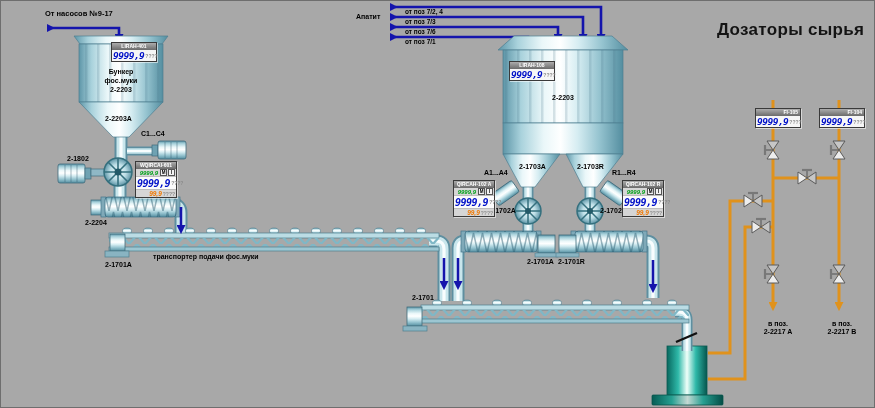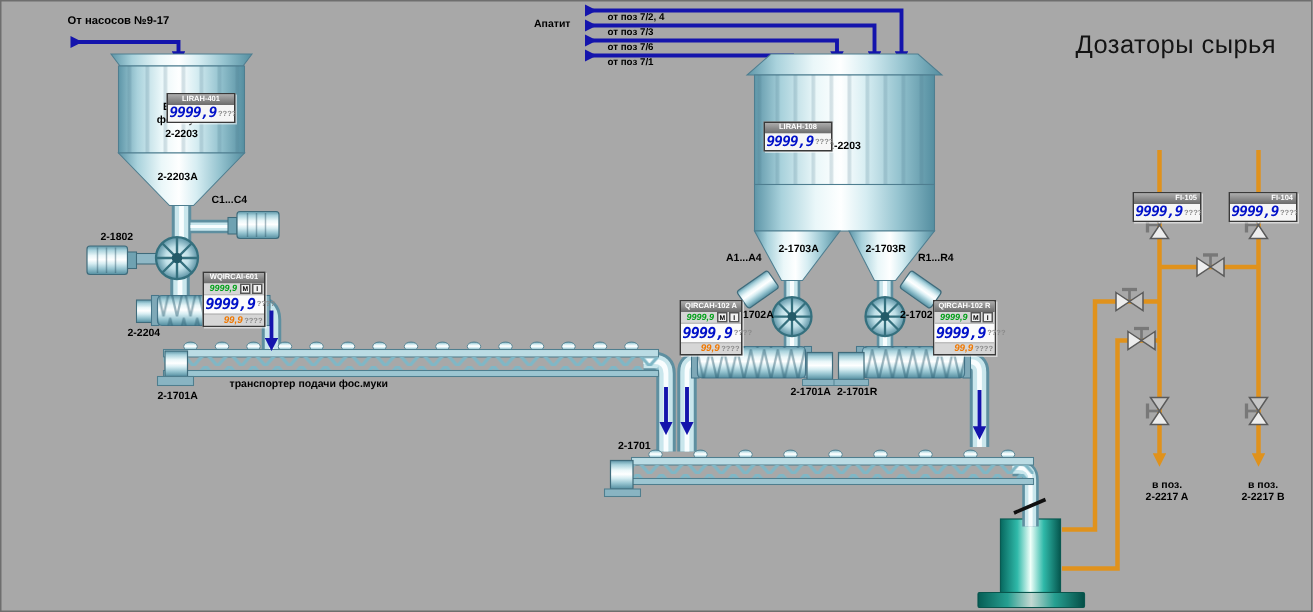--- a/index.html
+++ b/index.html
@@ -5,26 +5,26 @@
   * { margin:0; padding:0; box-sizing:border-box; }
   html,body { background:#8e8e8e; font-family:"Liberation Sans", sans-serif; }
   .stage { position:relative; width:875px; height:408px; background:#A8A8A8;
            border:1px solid #6E6E6E; overflow:hidden; }
   .stage > svg { position:absolute; left:0; top:0; }
 
   
   .lbl { position:absolute; font-size:7px; font-weight:bold; color:#000;
          white-space:nowrap; line-height:8px; }
   .lbl.ctr { transform:translateX(-50%); text-align:center; }
-  .main-title { position:absolute; font-size:17px; font-weight:normal; color:#141414;
+  .main-title { position:absolute; font-size:17px; font-weight:bold; color:#141414;
                 letter-spacing:.3px; white-space:nowrap; }
 
   
   .display { position:absolute; background:#E4E4E4; border:1px solid #3A3A3A;
-             box-shadow:1px 1px 0 rgba(255,255,255,.55);margin-top:20px; }
+             box-shadow:1px 1px 0 rgba(255,255,255,.55); }
   .dt { height:7px; line-height:7px; font-size:5px; font-weight:bold; color:#FFF;
         background:linear-gradient(#ACACAC,#6B6B6B); text-align:center; overflow:hidden; }
   .fi .dt { text-align:right; padding-right:2px; }
   .dv { height:11px; background:#F6F6F6; display:flex; align-items:center; padding:0 1px; }
   .blue { font-family:"DejaVu Sans Mono", monospace; font-style:italic; font-weight:bold;
           font-size:9.5px; color:#0010C8; letter-spacing:-.5px; }
   .unit { font-size:5px; color:#8A8A8A; margin-left:1px; font-weight:bold; }
   .d1 { width:46px; }
   .d3 { width:42px; }
   .r1 { height:8px; background:#D6D6D6; display:flex; align-items:center;

